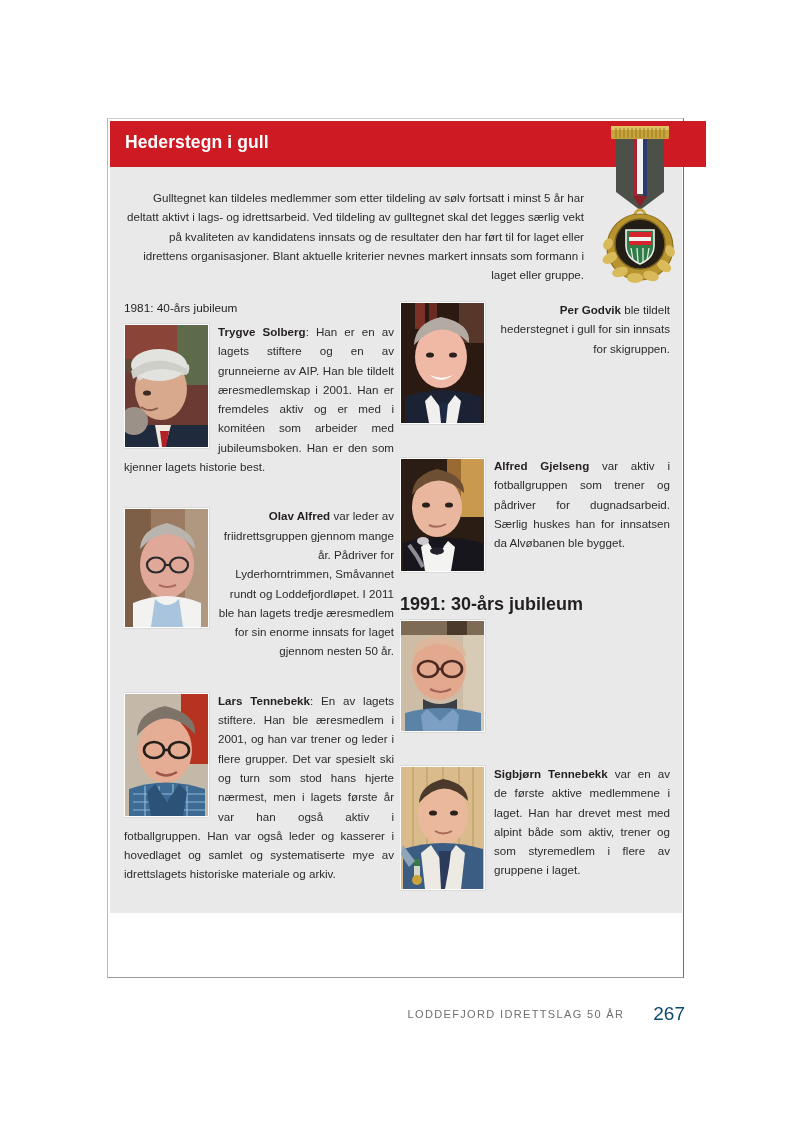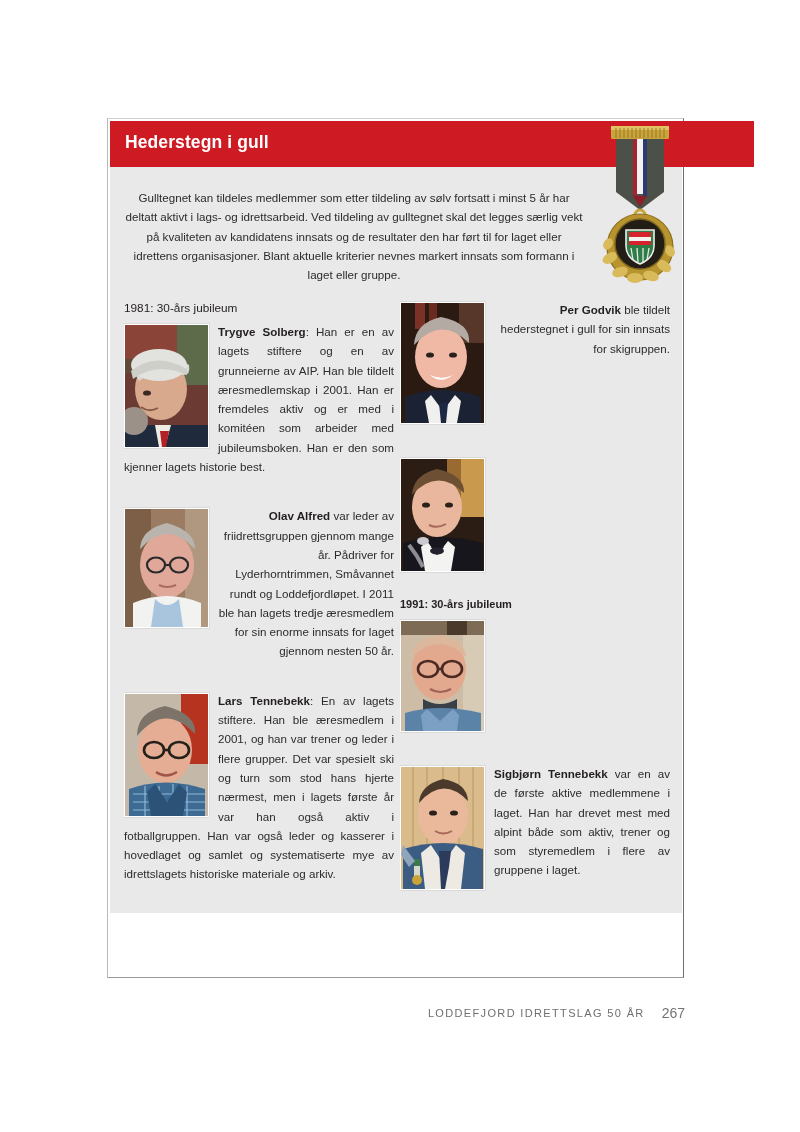--- a/index.html
+++ b/index.html
@@ -29,21 +29,21 @@
     border-left: 1px solid #b9b9b9;
     border-top: 1px solid #cfcfcf;
     box-sizing: border-box;
   }
 
   
   #header-bar {
     position: absolute;
     left: 110px;
     top: 121px;
-    width: 644px;
+    width: 596px;
     height: 46px;
     background: #ce1b23;
   }
   #header-title {
     position: absolute;
     left: 15px;
     top: 11px;
     font-size: 17.5px;
     font-weight: bold;
     color: #ffffff;
@@ -62,21 +62,21 @@
 
   
   #intro-text {
     position: absolute;
     left: 124px;
     top: 188px;
     width: 460px;
     font-size: 11.6px;
     line-height: 19.3px;
     color: #2b2b2b;
-    text-align: center;
+    text-align: right;
   }
 
   
   #medal {
     position: absolute;
     left: 597px;
     top: 118px;
     width: 86px;
     height: 172px;
   }
@@ -90,21 +90,21 @@
   #col-right { left: 400px; top: 300px; }
 
   .section-heading {
     font-size: 11.8px;
     line-height: 16px;
     color: #231f20;
     margin: 0 0 6px 0;
   }
   .section-heading.bold {
     font-weight: bold;
-    font-size: 11px;
+    font-size: 18px;
   }
 
   .entry {
     position: relative;
     overflow: hidden;
     margin-bottom: 14px;
   }
   .entry .photo {
     float: left;
     margin: 2px 9px 2px 0;
@@ -136,23 +136,23 @@
     padding-right: 115px;
     box-sizing: border-box;
   }
   #footer-label {
     font-size: 11px;
     letter-spacing: 1.35px;
     color: #6f6f6f;
     vertical-align: middle;
   }
   #footer-pagenum {
-    font-size: 14px;
-    color: #737373;
-    margin-left: 17px;
+    font-size: 19px;
+    color: #0c4a6e;
+    margin-left: 29px;
     vertical-align: middle;
   }
 </style>
 </head>
 <body>
 
 <div id="page-frame"></div>
 
 <div id="content-band"></div>
 
@@ -211,21 +211,21 @@
     <rect x="32" y="119" width="22" height="4" fill="#f2f2f2"></rect>
     <rect x="32" y="123" width="22" height="4" fill="#d6242c"></rect>
     <path d="M34 130 L36 142 M40 130 L41 144 M46 130 L46 144 M52 130 L50 142" stroke="#e8e8e8" stroke-width="1.3" fill="none"></path>
   </svg>
 </div>
 
 <div id="intro-text">Gulltegnet kan tildeles medlemmer som etter tildeling av sølv fortsatt i minst 5 år har deltatt aktivt i lags- og idrettsarbeid. Ved tildeling av gulltegnet skal det legges særlig vekt på kvaliteten av kandidatens innsats og de resultater den har ført til for laget eller idrettens organisasjoner. Blant aktuelle kriterier nevnes markert innsats som formann i laget eller gruppe.</div>
 
 <div class="column" id="col-left">
 
-  <div class="section-heading">1981: 30-års jubileum</div>
+  <div class="section-heading">1981: 40-års jubileum</div>
 
   <div class="entry">
     <svg class="photo" width="83" height="122" xmlns="http://www.w3.org/2000/svg">
       <rect width="83" height="122" fill="#6b3a32"></rect>
       <rect x="0" y="0" width="83" height="34" fill="#8a4438"></rect>
       <rect x="0" y="34" width="83" height="14" fill="#5f4a3a"></rect>
       <rect x="52" y="0" width="31" height="60" fill="#5d6b4a"></rect>
       <ellipse cx="36" cy="64" rx="26" ry="31" fill="#d8a98c"></ellipse>
       <path d="M8 45 Q34 20 64 40 Q66 50 58 50 Q34 40 14 56 Z" fill="#d9d9d5"></path>
       <ellipse cx="34" cy="40" rx="28" ry="16" fill="#e2e2de"></ellipse>
@@ -320,20 +320,21 @@
       <ellipse cx="25" cy="46" rx="4" ry="2.6" fill="#2a211b"></ellipse>
       <ellipse cx="48" cy="46" rx="4" ry="2.6" fill="#2a211b"></ellipse>
       <path d="M28 66 Q36 70 45 65" stroke="#a8685a" stroke-width="2" fill="none"></path>
       <path d="M2 84 Q36 72 82 84 L82 112 L2 112 Z" fill="#16161c"></path>
       <path d="M26 82 L36 96 L47 82 L54 88 L50 112 L24 112 L20 88 Z" fill="#f3f3f1"></path>
       <path d="M30 88 L43 88 L36 96 Z" fill="#1a1a22"></path>
       <ellipse cx="36" cy="92" rx="7" ry="3.4" fill="#22222c"></ellipse>
       <path d="M8 86 Q16 96 22 108" stroke="#8d8d93" stroke-width="4" fill="none"></path>
       <ellipse cx="22" cy="82" rx="6" ry="4" fill="#c9c9cf"></ellipse>
     </svg>
+    <div class="body"><b>Alfred Gjelseng</b><span></span><span> var aktiv i fotballgruppen som trener og pådriver for dugnadsarbeid. Særlig huskes han for innsatsen da Alvøbanen ble bygget.</span></div>
   </div>
 
   <div class="spacer-sm"></div>
 
   <div class="section-heading bold">1991: 30-års jubileum</div>
 
   <div class="entry">
     <svg class="photo" width="83" height="110" xmlns="http://www.w3.org/2000/svg">
       <rect width="83" height="110" fill="#cdbda7"></rect>
       <rect x="0" y="0" width="83" height="14" fill="#7d6b55"></rect>

